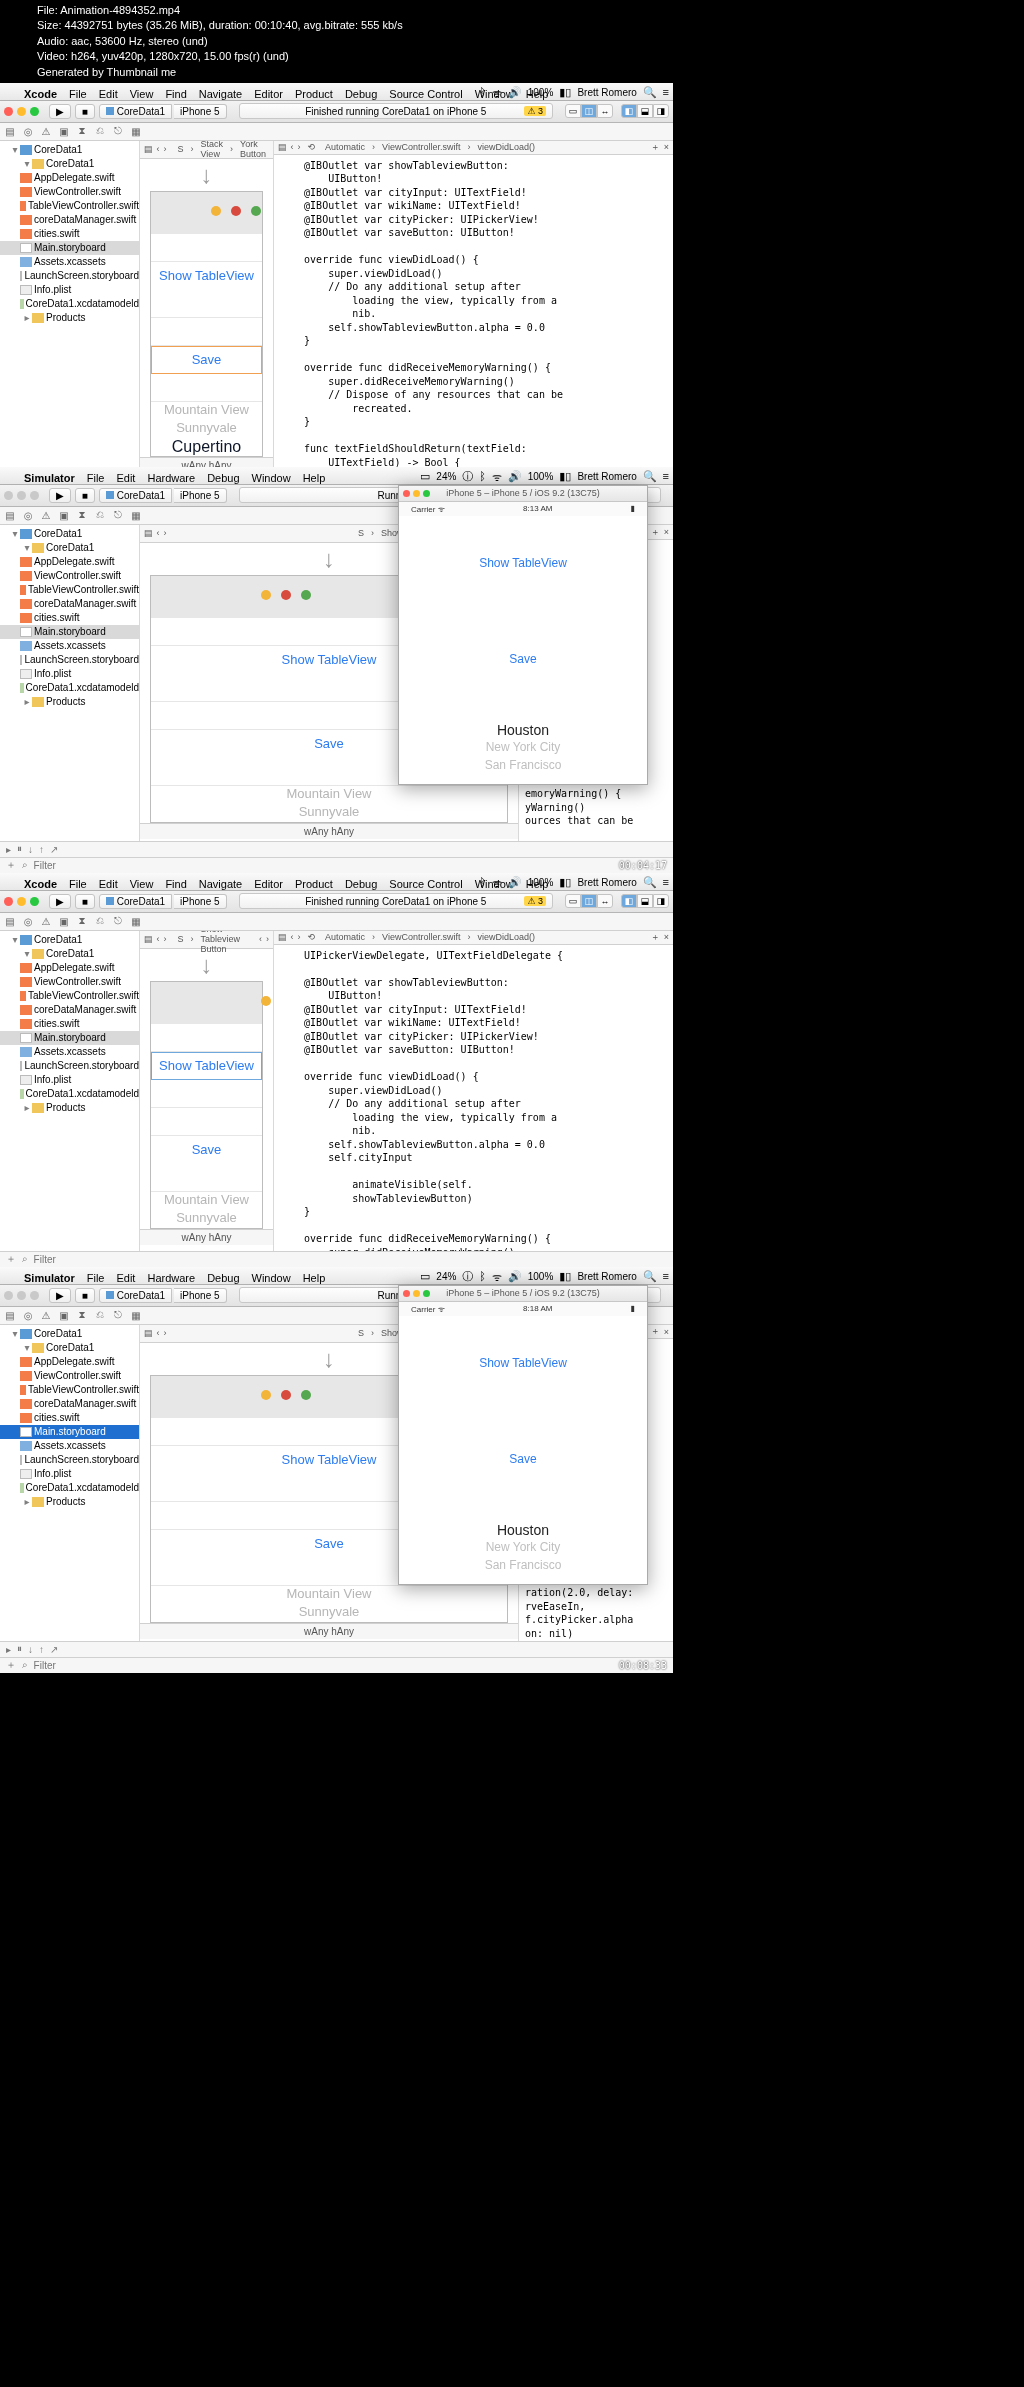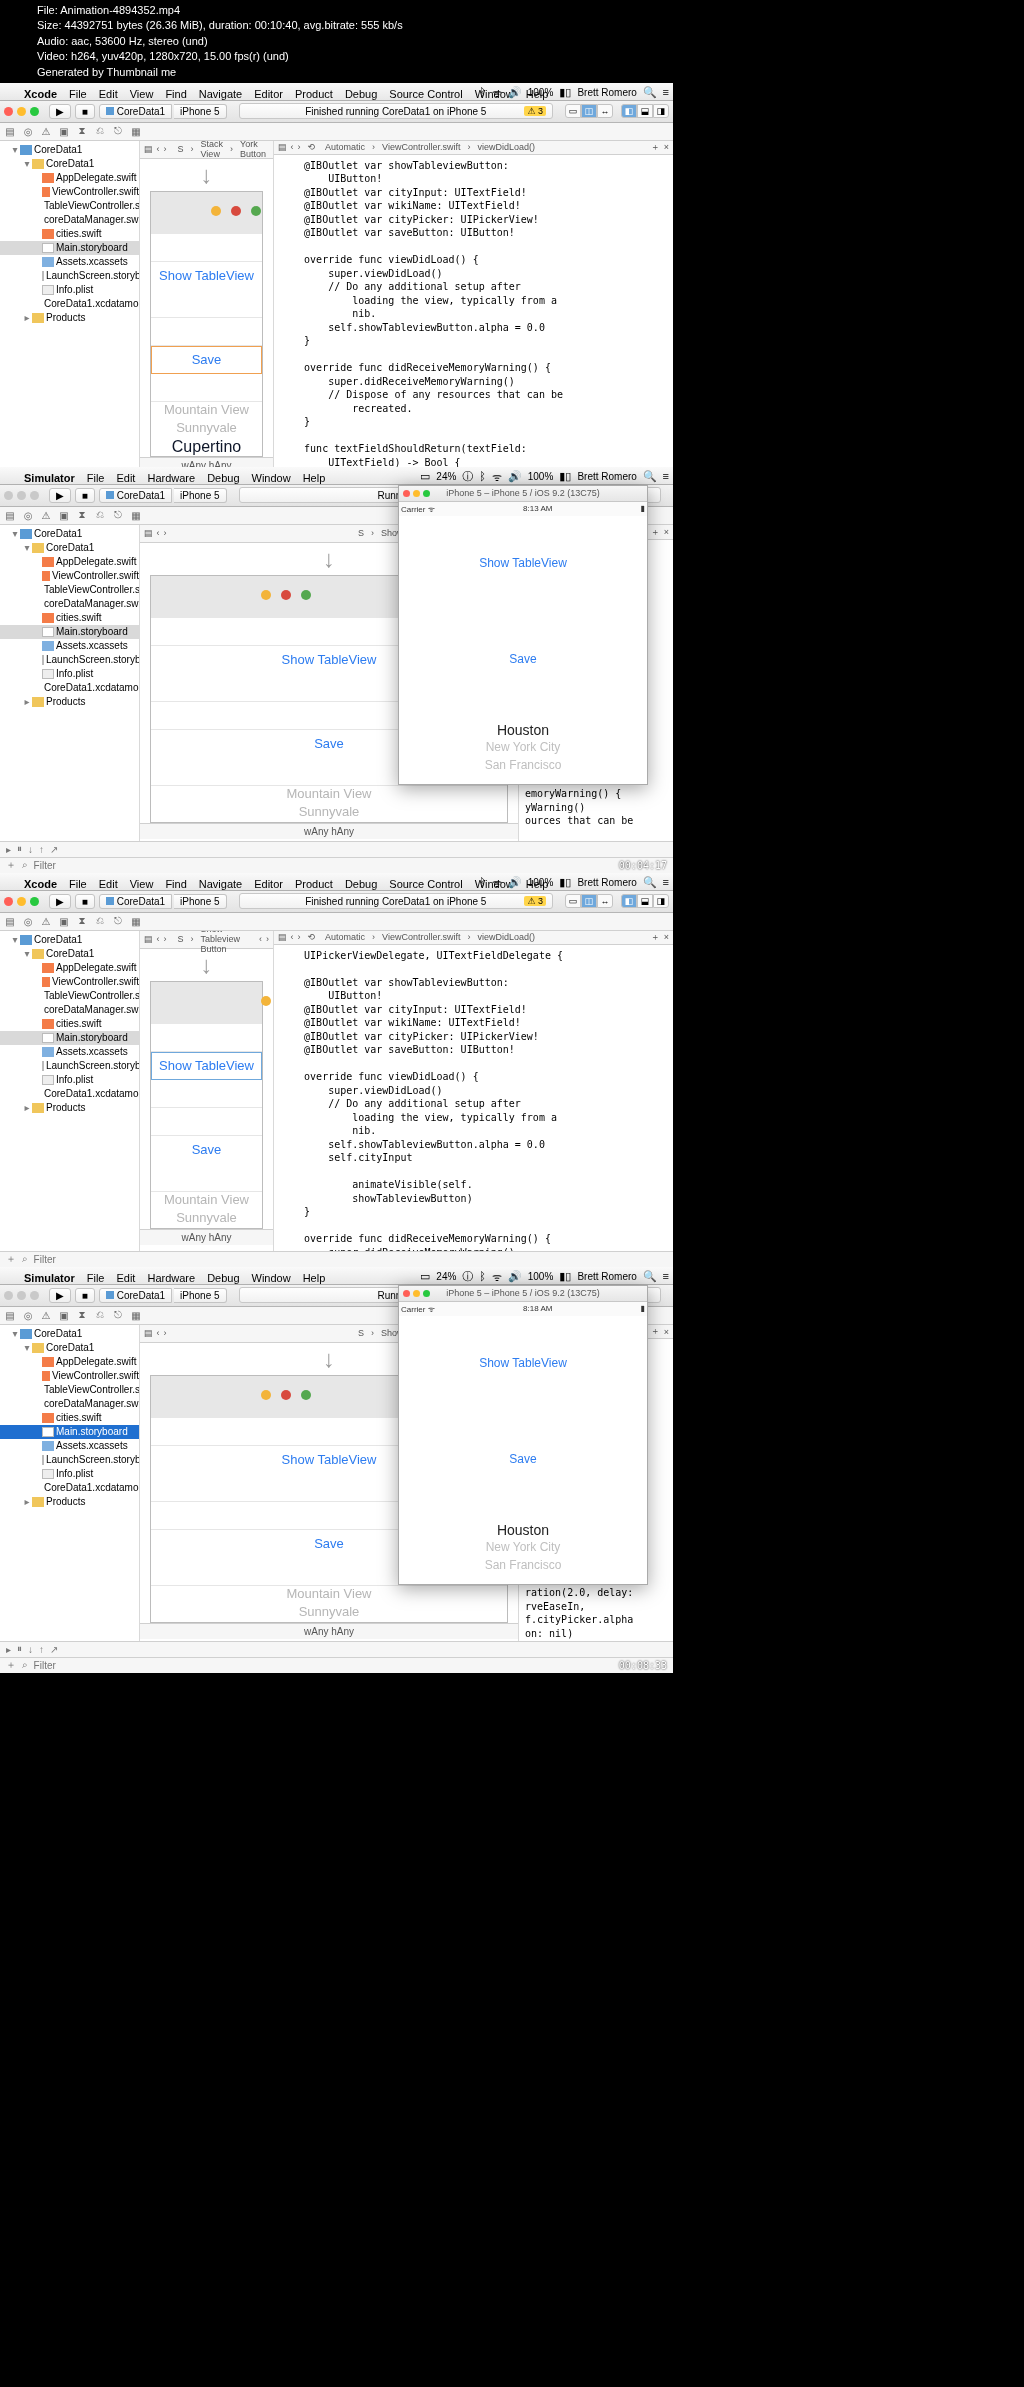--- a/index.html
+++ b/index.html
@@ -40,21 +40,21 @@
 
   
   .workspace { display:flex; background:#fff; }
   .sidebar { width:140px; background:#fff; border-right:1px solid #d9d9d9; font-size:10px; padding-top:2px; overflow:hidden;}
   .sidebar .row{display:flex;align-items:center;height:14px;white-space:nowrap;}
   .sidebar .row .disc{width:10px;color:#808080;text-align:center;}
   .sidebar .row .fi{width:12px;height:10px;margin-right:2px;display:inline-block;}
   .fi.proj{background:#5a9bd5;} .fi.fold{background:#f0c65b;} .fi.swift{background:#f47c48;} .fi.sb{background:#fff;border:1px solid #bbb;} .fi.xc{background:#7fb0e0;} .fi.plist{background:#eee;border:1px solid #bbb;} .fi.data{background:#b8d6a7;}
   .sidebar .row.sel{background:#d9d9d9;}
   .sidebar .row.selblue{background:#1f6fd0;color:#fff;}
-  .indent1{padding-left:10px;} .indent2{padding-left:22px;} .indent3{padding-left:42px;}
+  .indent1{padding-left:10px;} .indent2{padding-left:22px;} .indent3{padding-left:20px;}
 
   .canvas { flex:1; background:#fff; position:relative; overflow:hidden;}
   .jumpbar { height:18px; background:#f6f6f6; border-bottom:1px solid #d0d0d0; display:flex; align-items:center; font-size:9px; color:#555; padding:0 4px; gap:4px;}
   .jumpbar .chip{padding:0 3px;}
   .jumpbar .warnchip{background:#ffd54a;border-radius:2px;padding:0 3px;font-size:9px;color:#555;}
   .jumpbar .grow{flex:1;}
 
   
   .sbwrap{padding:0 10px; position:relative;}
   .arrow{font-size:24px;color:#9c9c9c;text-align:center;margin:2px 0 0;}
@@ -70,41 +70,41 @@
 
   
   .editor { width:400px; border-left:1px solid #d9d9d9; display:flex; flex-direction:column;}
   .editor.narrow { width:155px; }
   .editor .code { font-family:Menlo,monospace; font-size:10px; line-height:1.35; padding:4px 6px; white-space:pre; overflow:hidden;}
 
   
   .simwin { position:absolute; width:250px; background:#fff; border:1px solid #aaa; box-shadow:0 4px 18px rgba(0,0,0,.35); }
   .simwin .titlebar{height:16px;background:linear-gradient(#f6f6f6,#e6e6e6);border-bottom:1px solid #c7c7c7;display:flex;align-items:center;justify-content:center;font-size:9px;color:#555;position:relative;}
   .simwin .titlebar .tl{position:absolute;left:4px;display:flex;gap:3px;}
-  .simwin .sbar{height:14px;background:#fafafa;display:flex;align-items:center;justify-content:space-between;padding:0 2px;font-size:8px;color:#333;}
+  .simwin .sbar{height:14px;background:#fafafa;display:flex;align-items:center;justify-content:space-between;padding:0 12px;font-size:8px;color:#333;}
   .simwin .body{background:#fff;}
   .simwin .link{height:26px;display:flex;align-items:center;justify-content:center;color:#2d7cf0;font-size:12px;}
   .simwin .gap{height:34px;}
   .simwin .pick{height:18px;text-align:center;font-size:12px;color:#bfbfbf;}
   .simwin .pick.sel{color:#222;font-size:14px;}
 
   
   .btmrow{height:16px;background:#f6f6f6;border-top:1px solid #d0d0d0;display:flex;align-items:center;gap:6px;padding:0 6px;font-size:10px;color:#777;}
   .btmrow input{flex:1;border:none;background:transparent;font-size:10px;}
 
   .timestamp { position:absolute; right:6px; bottom:2px; color:#fff; font-family:monospace; font-size:10px; text-shadow:0 0 2px #000;}
   .panel-outer { position:relative; }
 
 </style>
 </head>
 <body>
 
 <div class="info-header">
   <div>File: Animation-4894352.mp4</div>
-  <div>Size: 44392751 bytes (26.36 MiB), duration: 00:10:40, avg.bitrate: 555 kb/s</div>
+  <div>Size: 44392751 bytes (35.26 MiB), duration: 00:10:40, avg.bitrate: 555 kb/s</div>
   <div>Audio: aac, 53600 Hz, stereo (und)</div>
   <div>Video: h264, yuv420p, 1280x720, 15.00 fps(r) (und)</div>
   <div>Generated by Thumbnail me</div>
 </div>
 
 <div class="panel-outer" style="width:673px;">
   <div class="menubar">
     <span class="apple"></span>
     <span class="appname">Xcode</span>
     <span class="menu">File</span>

